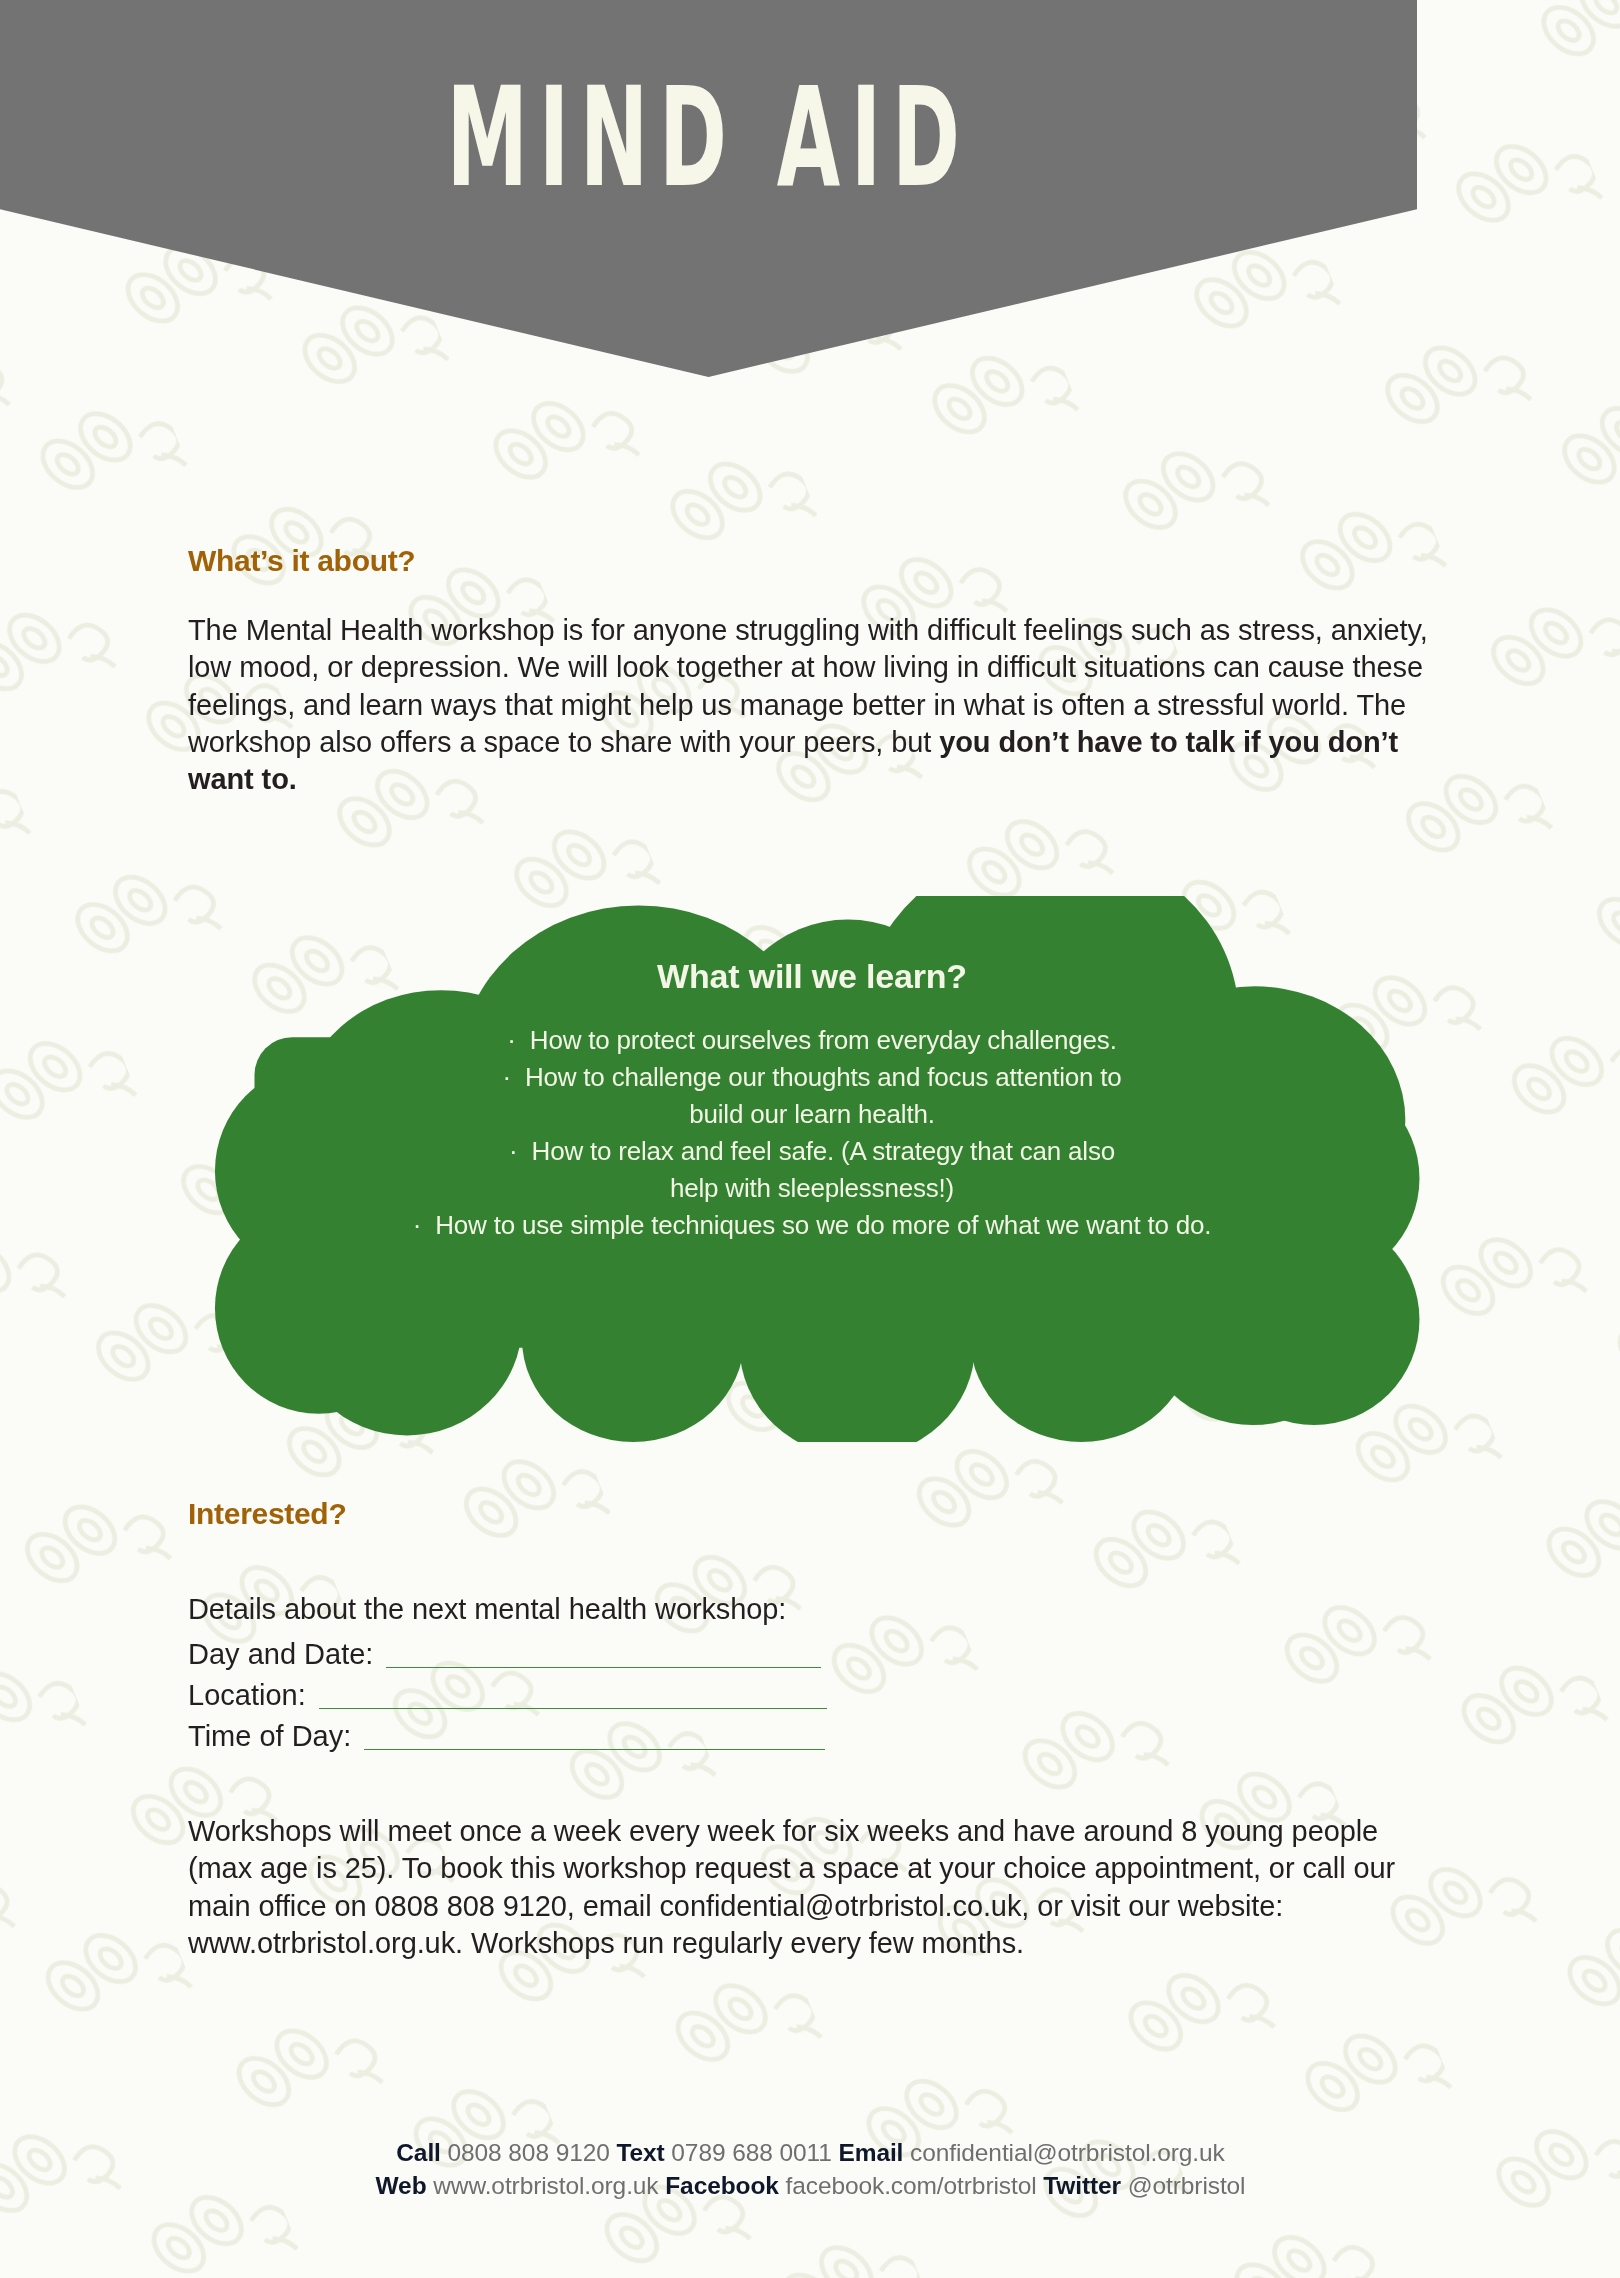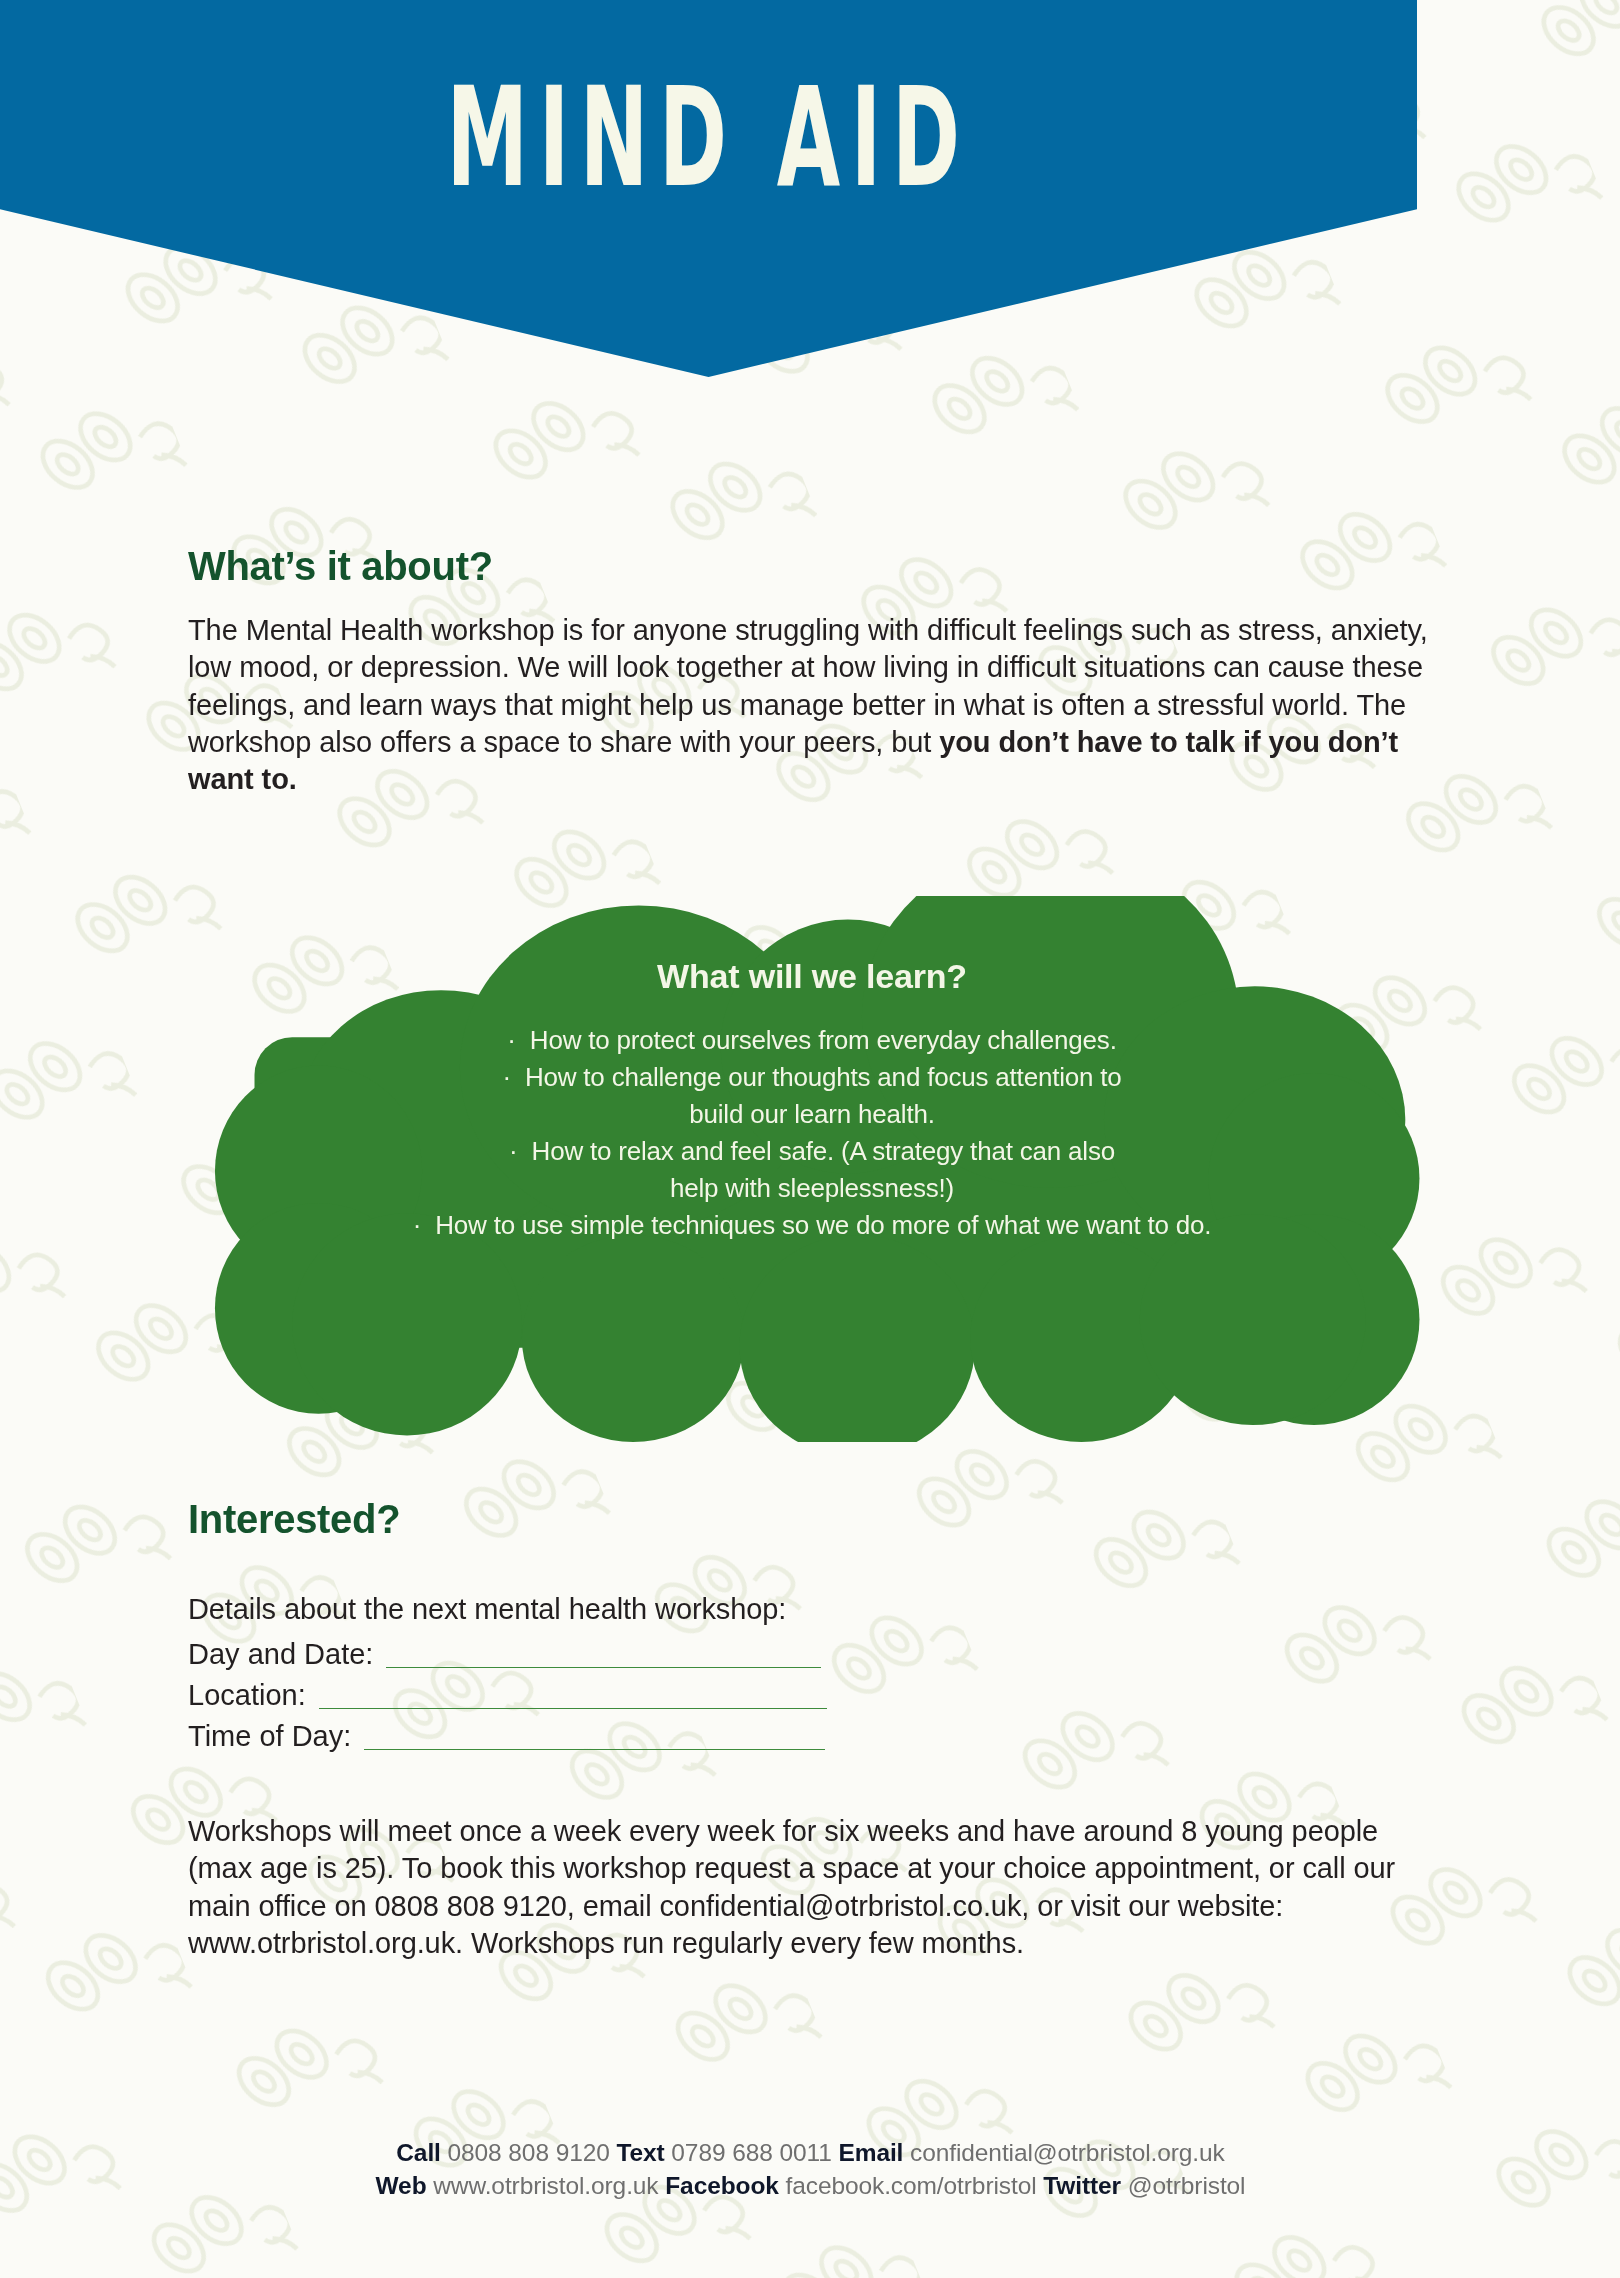--- a/index.html
+++ b/index.html
@@ -31,21 +31,21 @@
     inset:0;
     z-index:2;
   }
 
   
   #header{
     position:absolute;
     top:0; left:0;
     width:1417px;
     height:377px;
-    background:#0369a1;
+    background:#737373;
     clip-path: polygon(0 0, 100% 0, 100% 55.5%, 50% 100%, 0 55.5%);
     display:flex;
     align-items:flex-start;
     justify-content:center;
   }
   #header-title{
     margin-top:68px;
     color:#f6f7e8;
     font-family:"DejaVu Sans Condensed","Liberation Sans", sans-serif;
     font-weight:700;
@@ -58,23 +58,23 @@
   }
 
   
   .col{
     position:absolute;
     left:188px;
     width:1252px;
   }
 
   h2.sec-head{
-    color:#14532d;
-    font-weight:700;
-    font-size:40px;
+    color:#a16207;
+    font-weight:700;
+    font-size:30px;
     letter-spacing:-0.3px;
     font-family:"Liberation Sans", sans-serif;
   }
 
   p.body{
     color:#231f20;
     font-size:29px;
     line-height:1.285;
     letter-spacing:-0.1px;
   }

